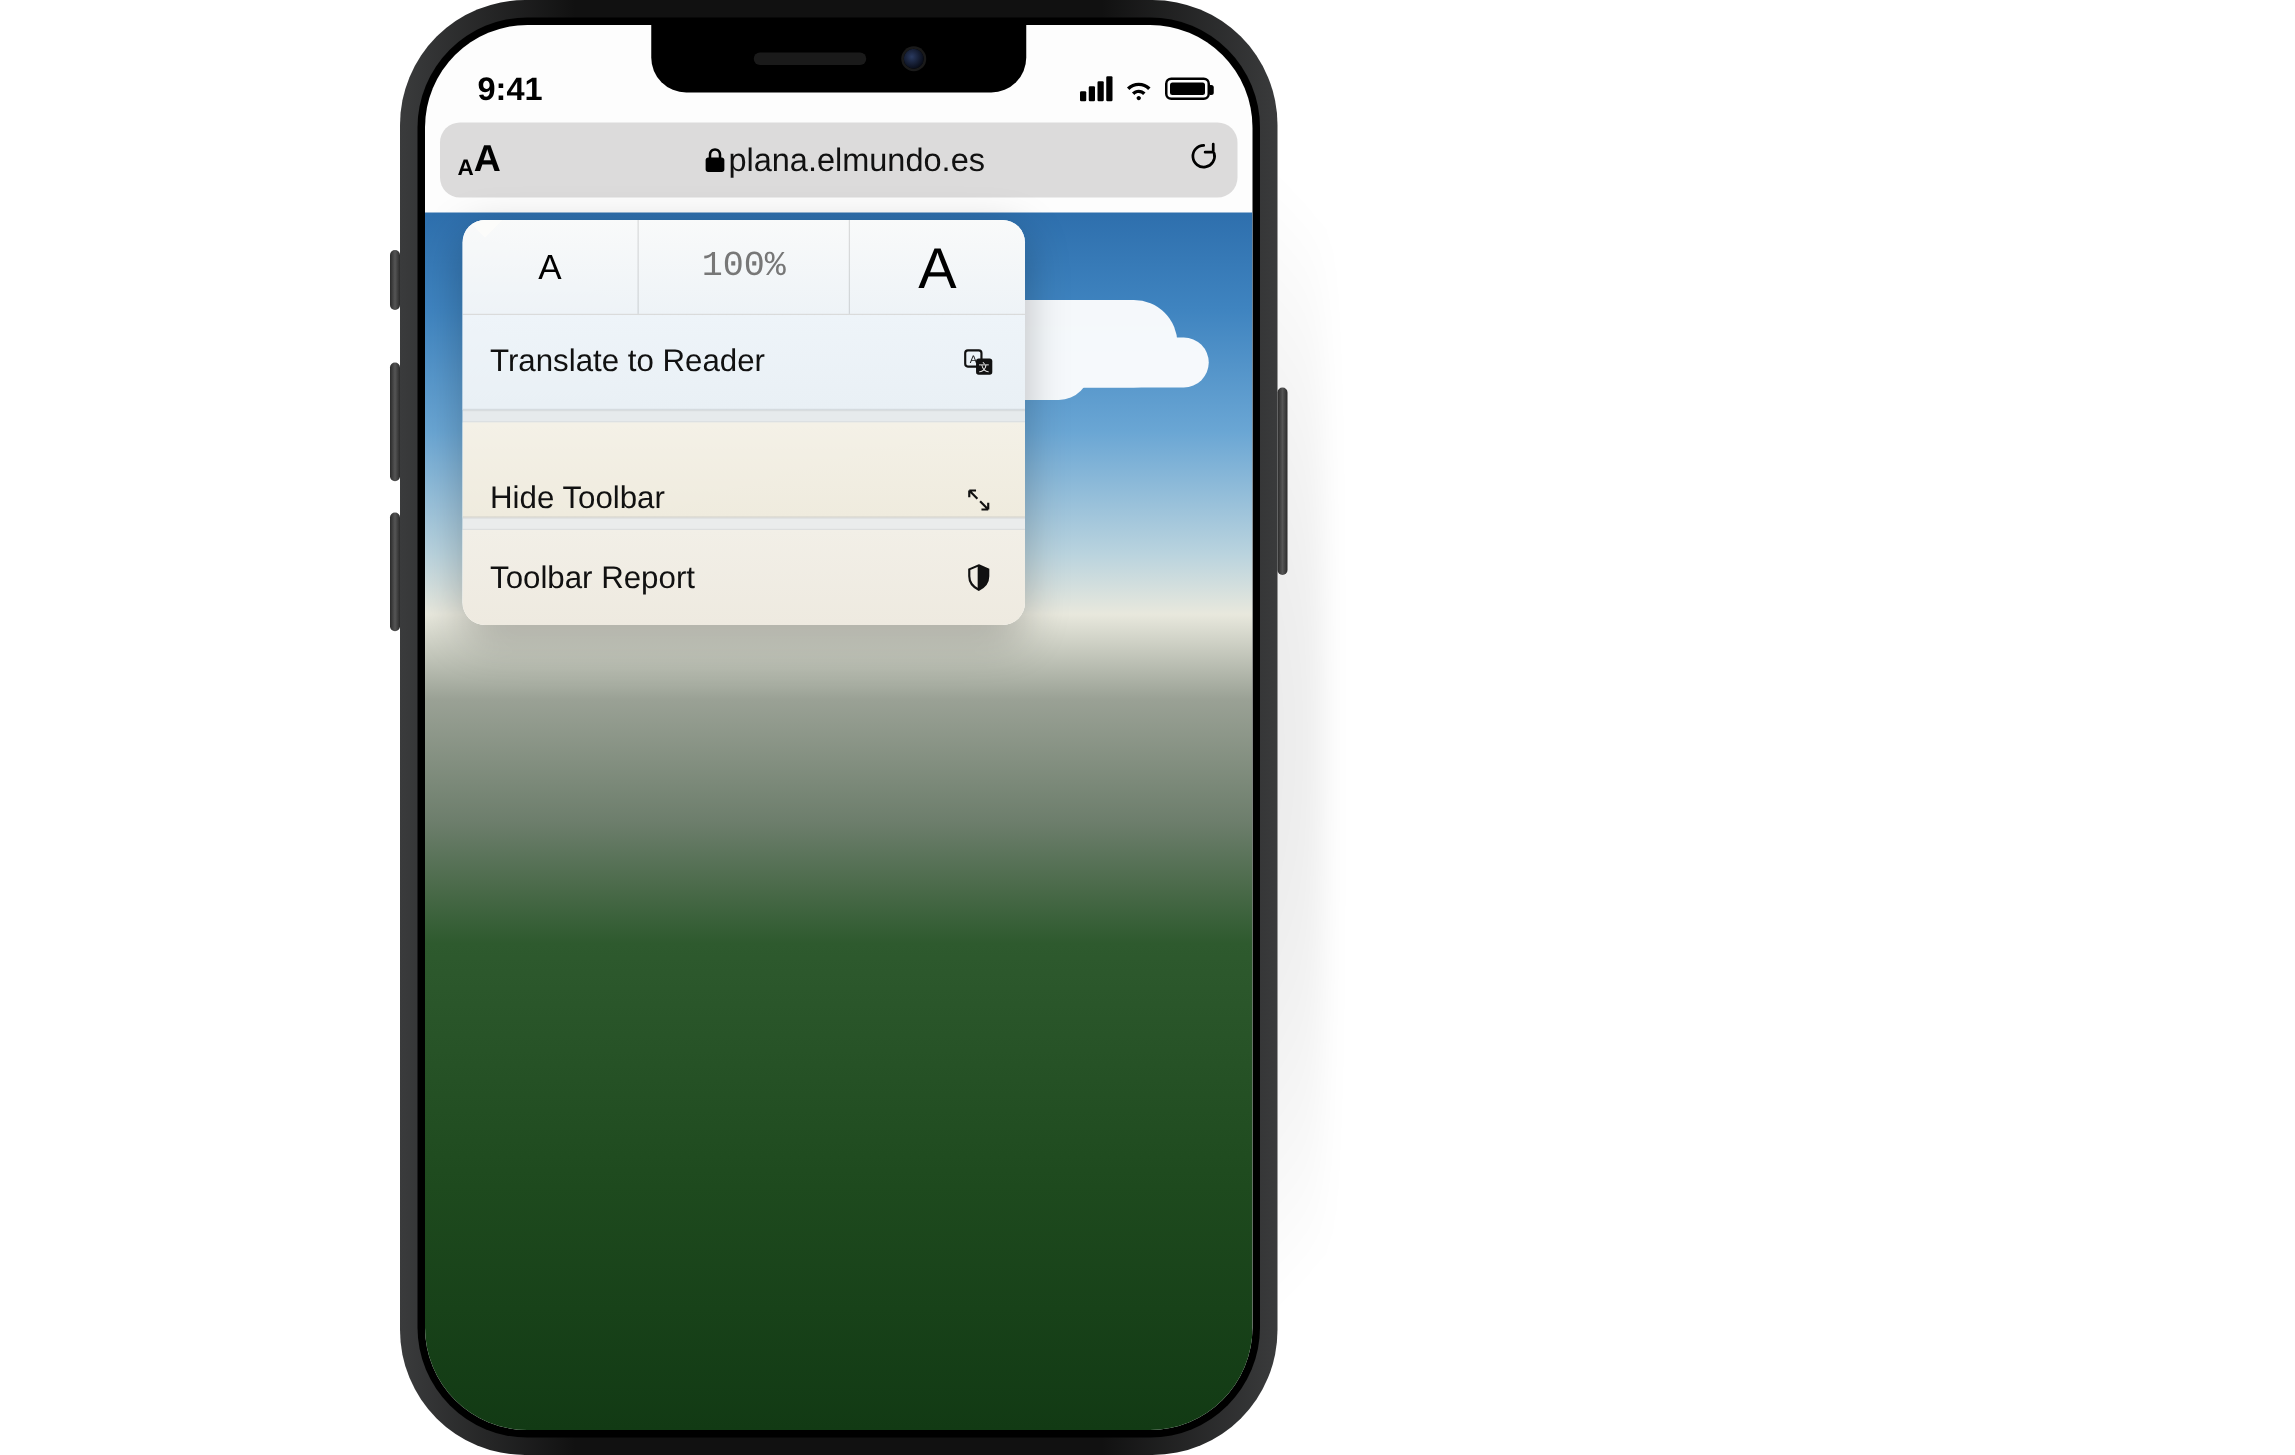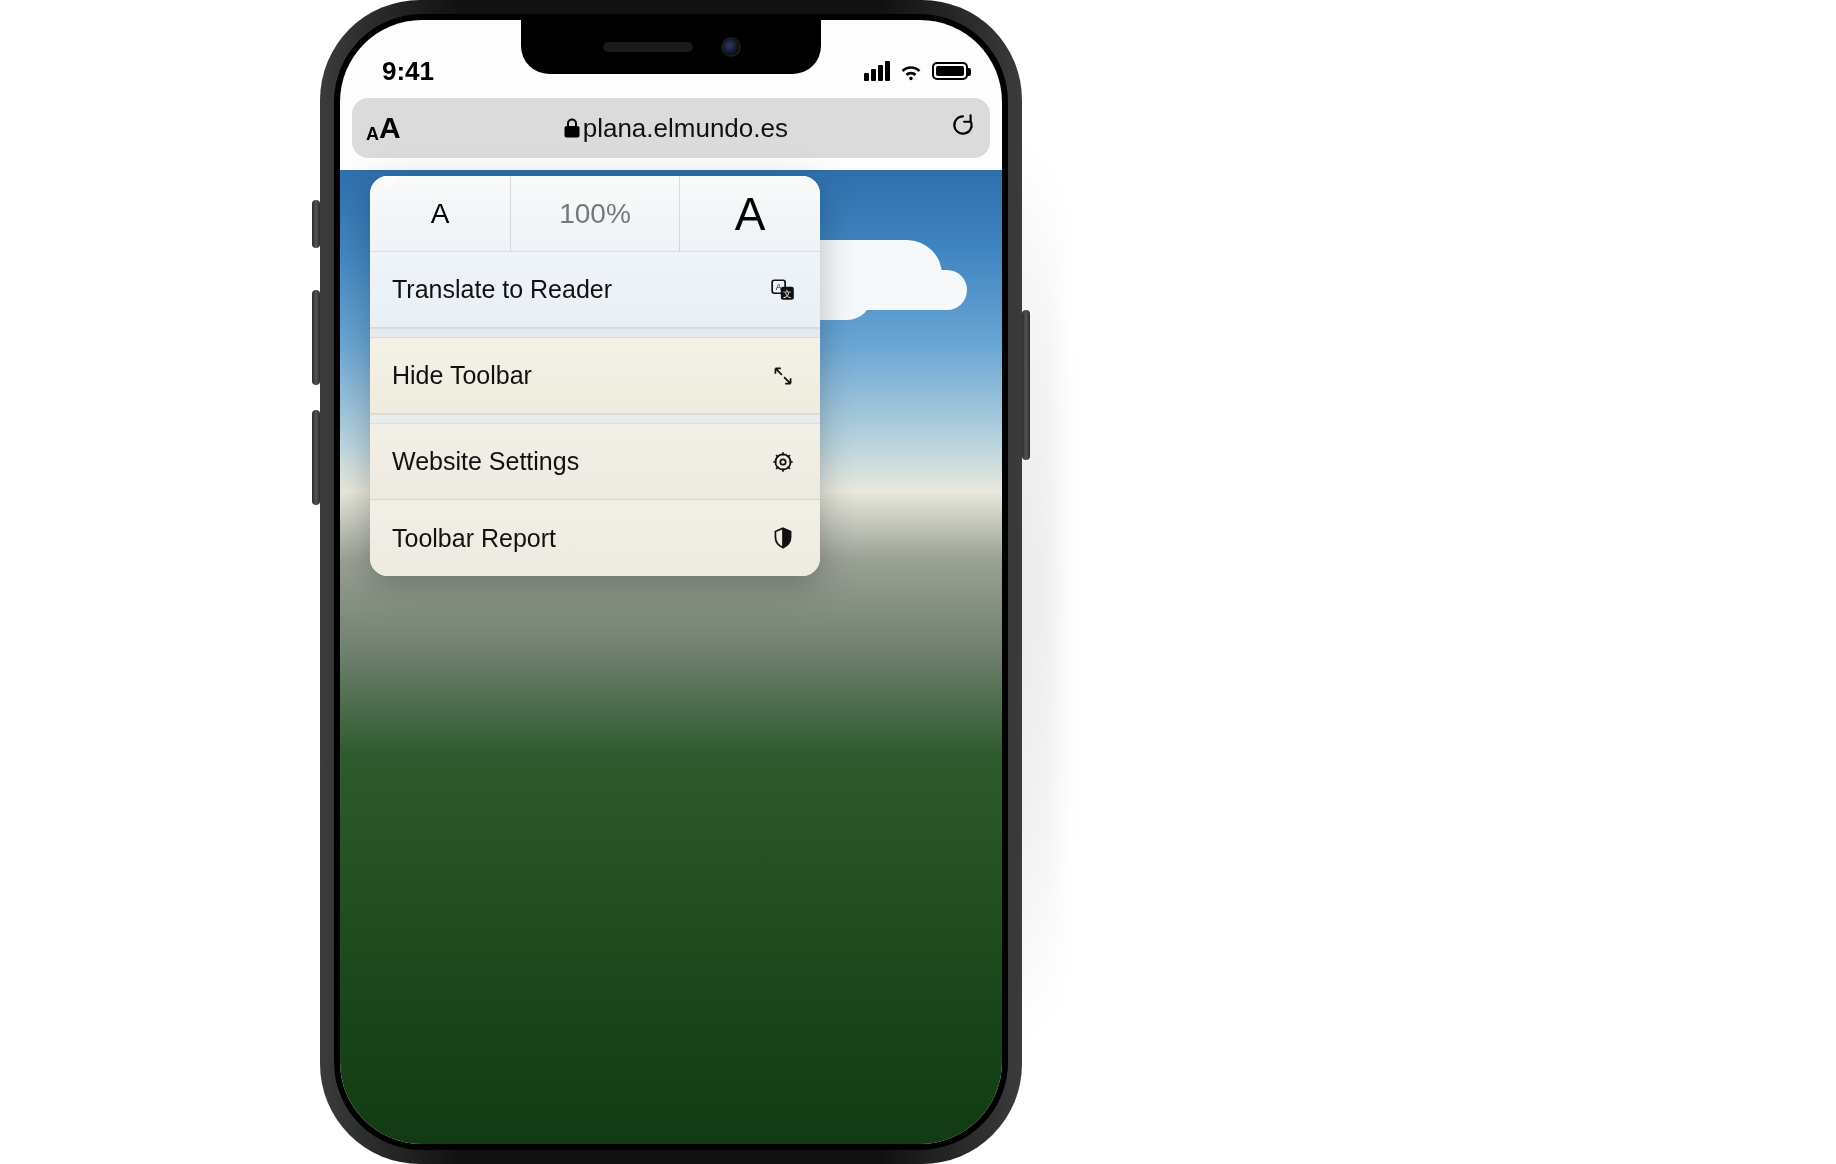--- a/index.html
+++ b/index.html
@@ -132,33 +132,33 @@
     background:rgba(252,252,250,0.94);
     transform:rotate(45deg);
     border-top-left-radius:4px;
   }
   .text-size-row {
     display:flex; height:76px; align-items:center;
     border-bottom:1px solid rgba(0,0,0,0.12);
     background:linear-gradient(to bottom,#f9fafa, #eef3f7);
   }
   .ts-cell { flex:0 0 140px; display:flex; align-items:center; justify-content:center; height:100%;}
-  .ts-cell.sep { border-right:1px solid rgba(0,0,0,0.12); border-left:1px solid rgba(0,0,0,0.12); flex:1; font-size:28px; color:#777;}
+  .ts-cell.sep { border-right:1px solid rgba(0,0,0,0.12); border-left:1px solid rgba(0,0,0,0.12); flex:1; font-size:28px; color:#777;font-family:Liberation Mono, monospace;}
   .ts-small { font-size:28px; font-weight:500;}
   .ts-large { font-size:46px; font-weight:400;}
   .menu-item {
     display:flex; align-items:center; justify-content:space-between;
     height:76px; padding:0 22px;
     font-size:25px; color:#111;
     border-bottom:1px solid rgba(0,0,0,0.10);
   }
   .menu-item:last-child { border-bottom:none; }
   .group-divider { height:10px; background:rgba(0,0,0,0.05); border-top:1px solid rgba(0,0,0,0.06); border-bottom:1px solid rgba(0,0,0,0.06);}
   .bg-a { background:linear-gradient(to bottom,#eef4f9,#e9f0f5);}
-  .bg-b { background:linear-gradient(to bottom,#f4f1e7,#efebde);}
+  .bg-b { background:linear-gradient(to bottom,#f4f1e7,#efebde);align-items:flex-end;}
   .bg-c { background:linear-gradient(to bottom,#f2efe7,#eeeae0);}
   .mi-icon { width:30px; display:flex; align-items:center; justify-content:center;}
   .mi-icon svg { width:26px; height:26px; stroke:#111; fill:none; stroke-width:1.6; }
 
 </style>
 </head>
 <body>
 
 <div class="stage">
   <div class="phone-shadow"></div>
@@ -251,30 +251,20 @@
               <svg viewBox="0 0 24 24">
                   <path d="M5 5h5M5 5v5M5 5l6 6"></path>
                   <path d="M19 19h-5M19 19v-5M19 19l-6-6"></path>
                 </svg>
             </span>
           </div>
 
 
           <div class="group-divider"></div>
 
-          <div class="menu-item bg-c">
-            <span>Website Settings</span>
-            <span class="mi-icon">
-              <svg viewBox="0 0 24 24">
-                  <circle cx="12" cy="12" r="7"></circle>
-                  <circle cx="12" cy="12" r="2.5"></circle>
-                  <path d="M12 3v3M12 18v3M3 12h3M18 12h3M5.6 5.6l2.1 2.1M16.3 16.3l2.1 2.1M18.4 5.6l-2.1 2.1M7.7 16.3l-2.1 2.1"></path>
-                </svg>
-            </span>
-          </div>
 
           <div class="menu-item bg-c">
             <span>Toolbar Report</span>
             <span class="mi-icon">
               <svg viewBox="0 0 24 24">
                   <path d="M12 3l7 3v5c0 5-3 8-7 10-4-2-7-5-7-10V6l7-3z"></path>
                   <path d="M12 3v18"></path>
                   <path d="M12 3l7 3v5c0 5-3 8-7 10" fill="#111" stroke="none"></path>
                 </svg>
             </span>

